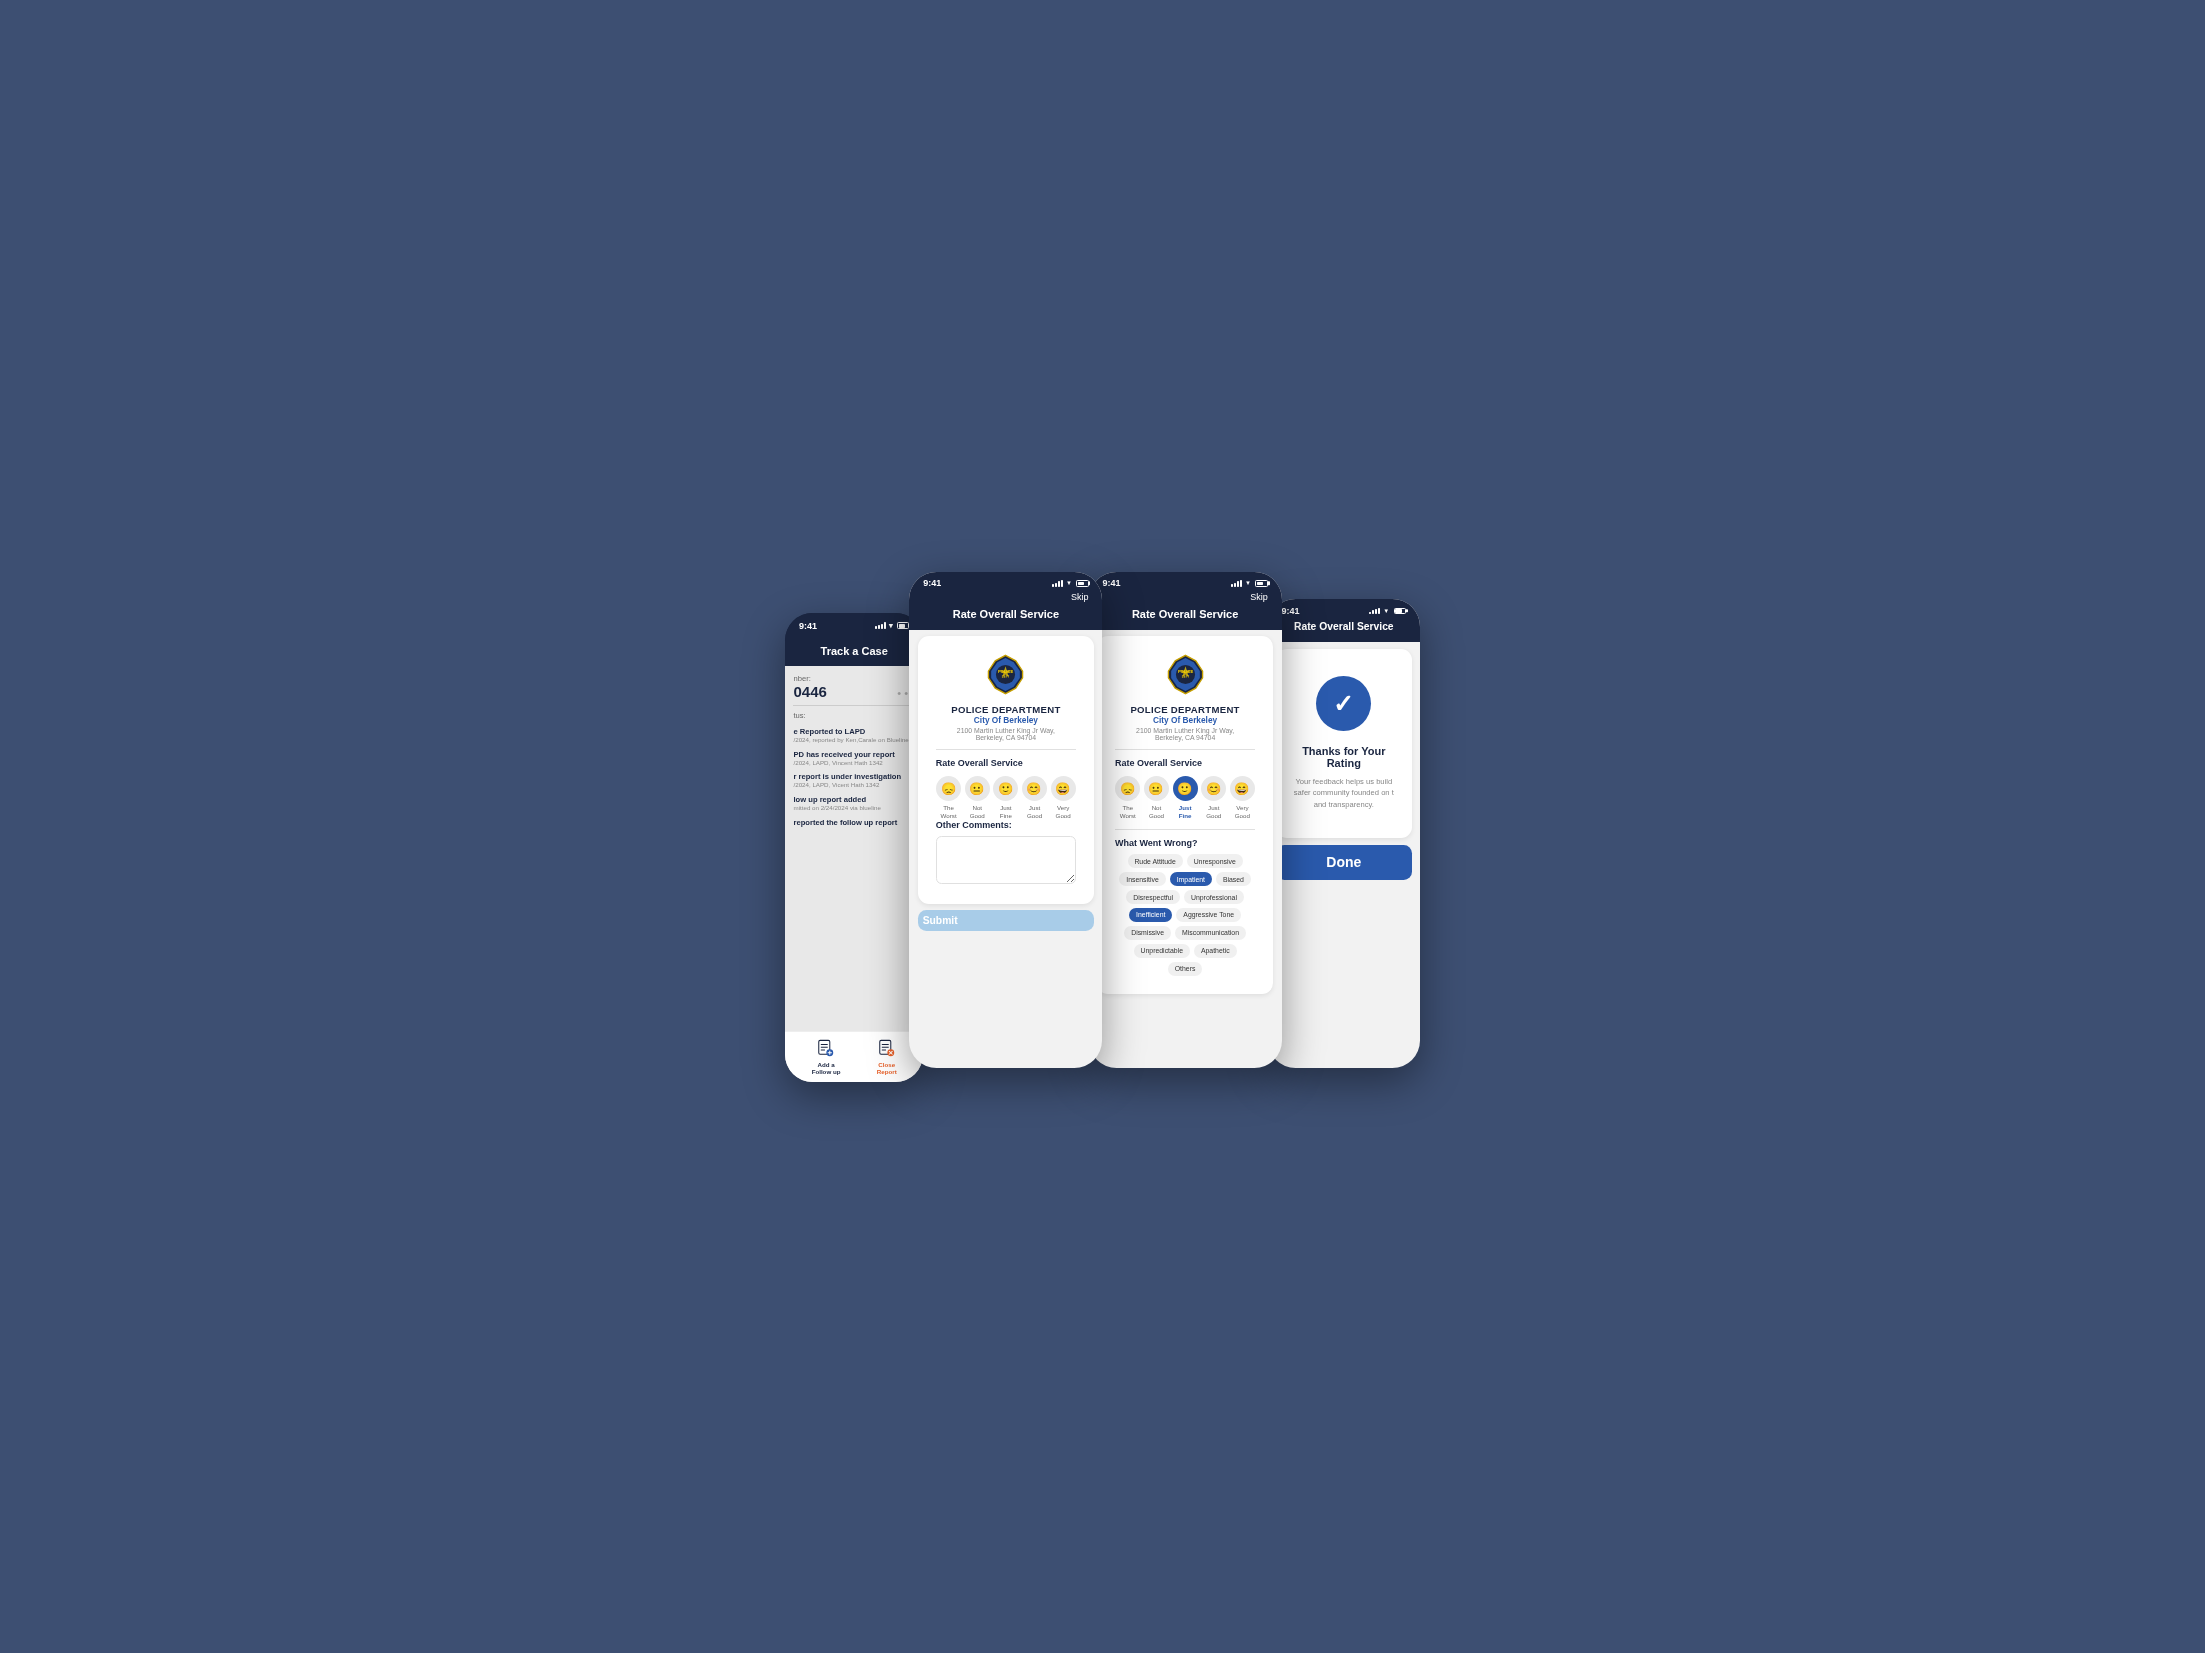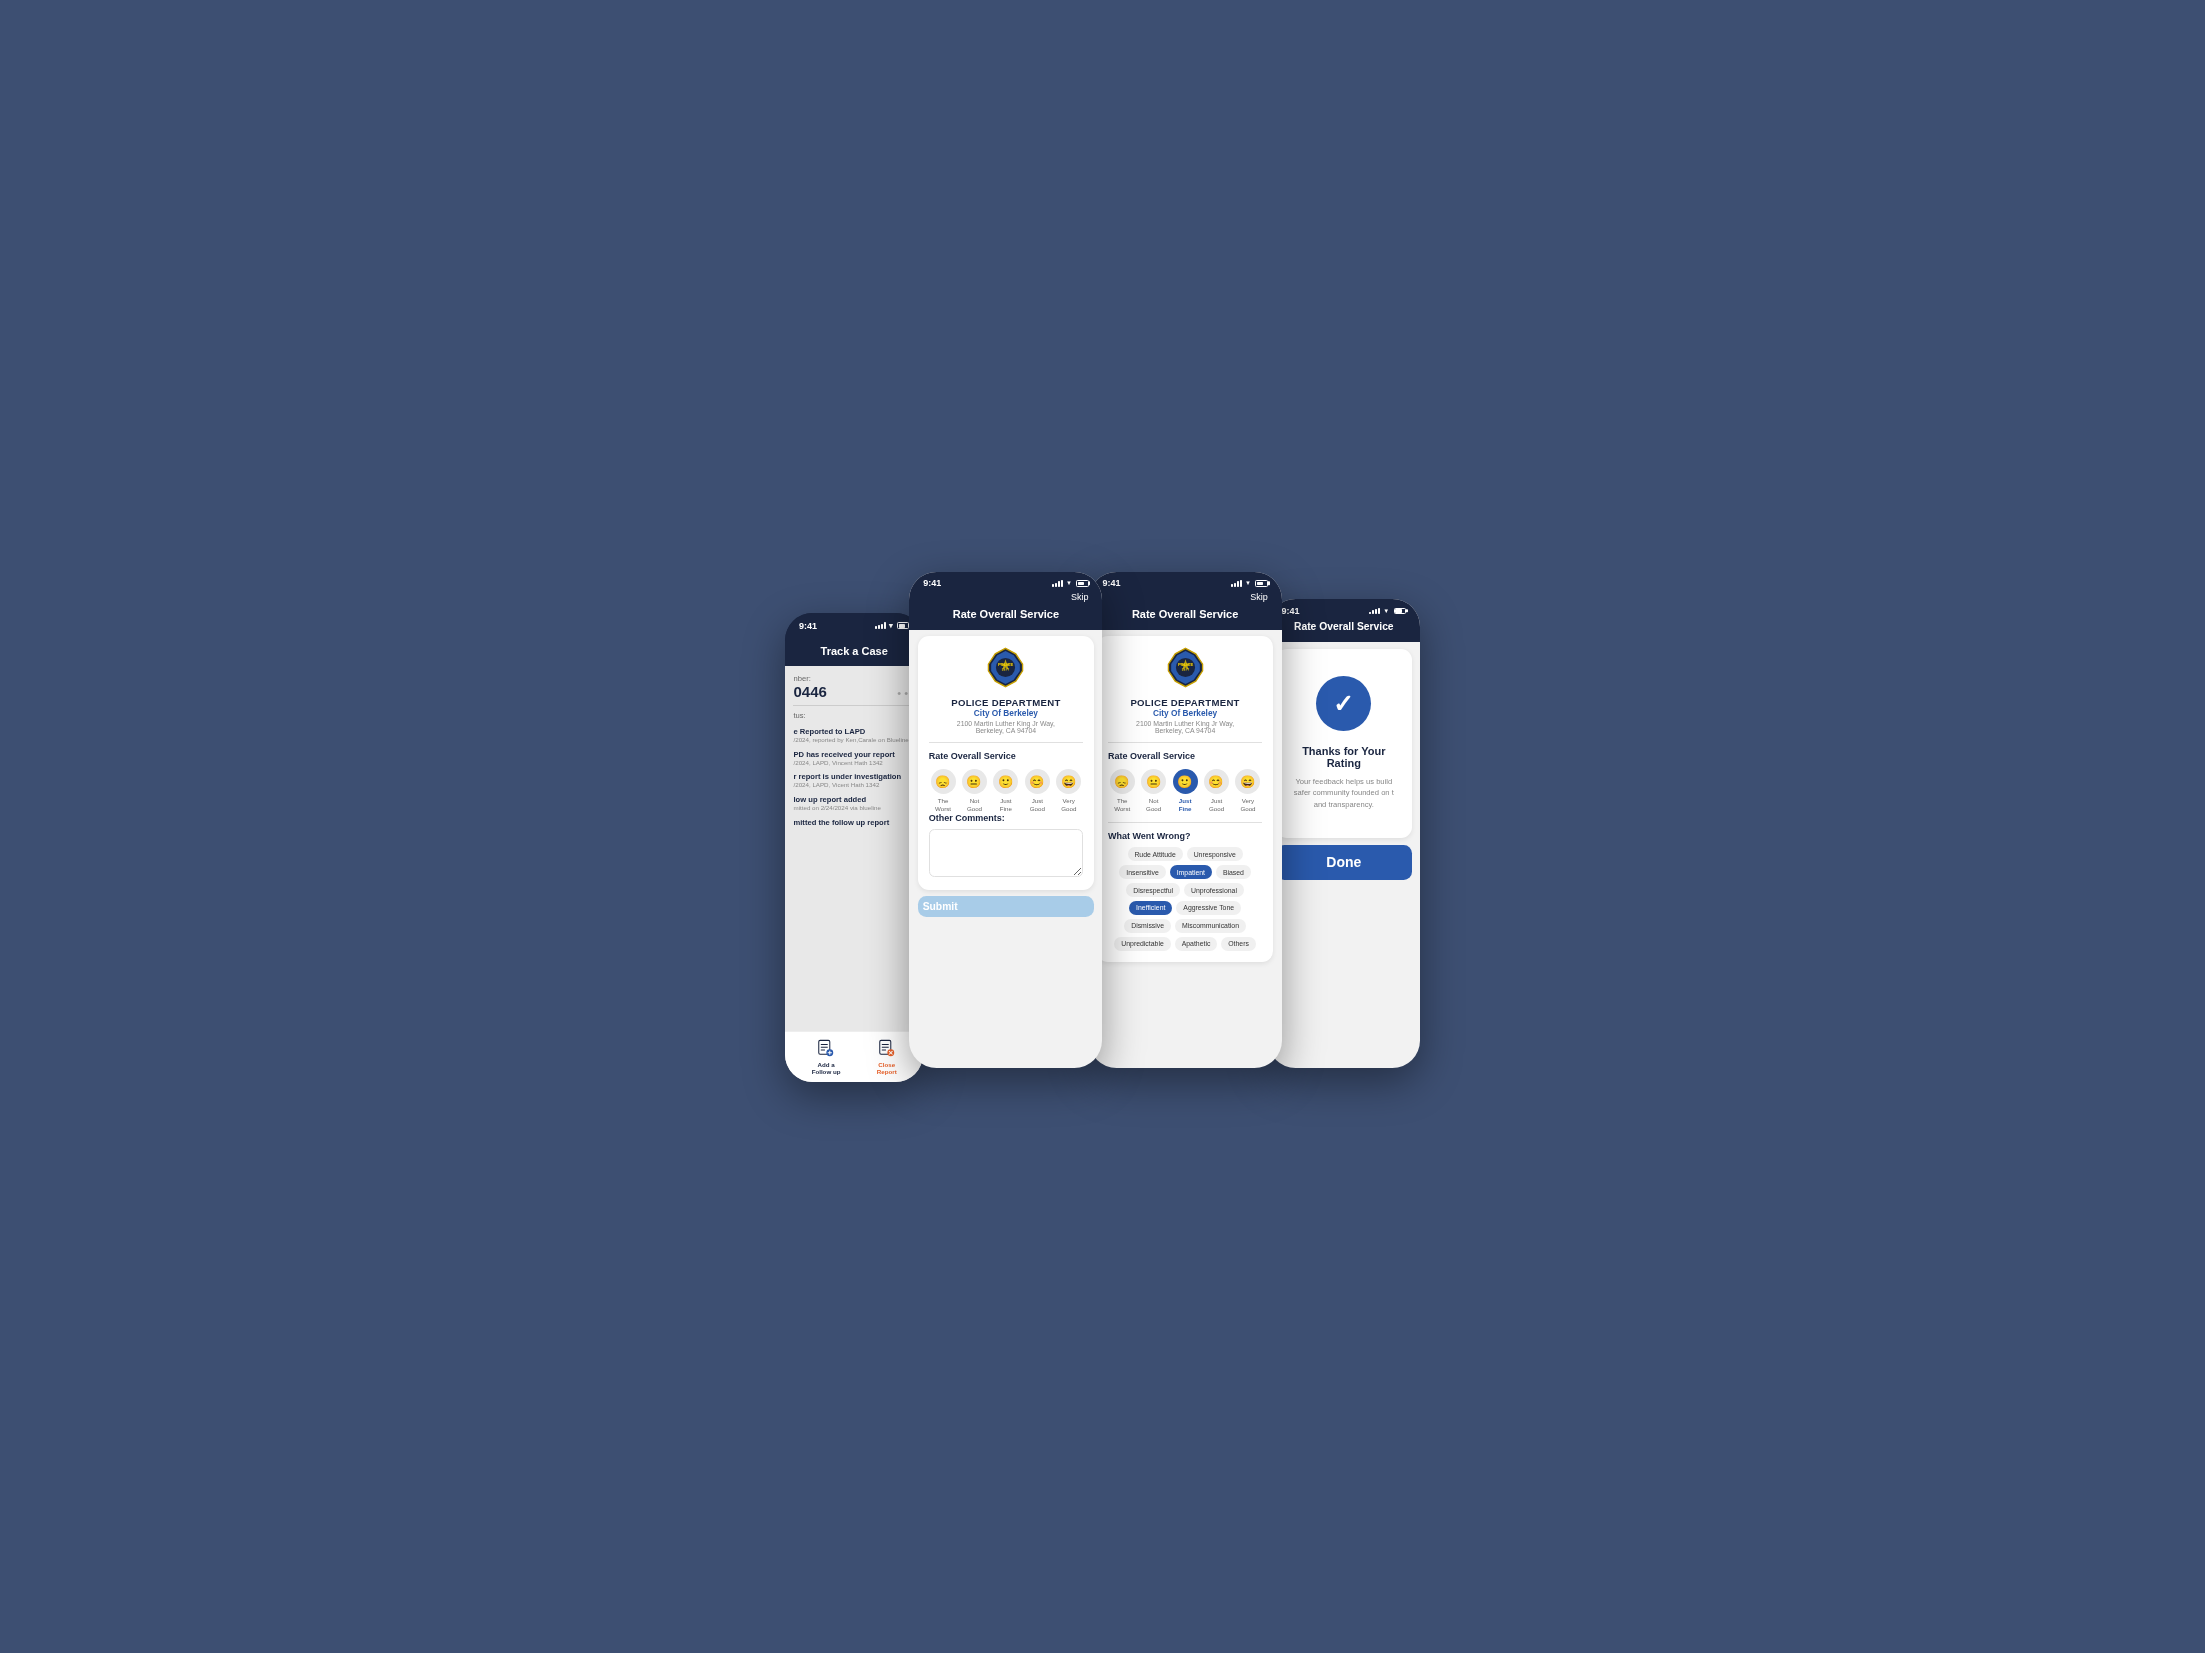--- a/index.html
+++ b/index.html
@@ -211,21 +211,21 @@
       font-weight: 600;
       color: #1a2540;
       text-align: center;
     }
     .p1-footer-btn-label.orange { color: #e8612a; }
 
     .phone-card {
       background: white;
       margin: 6.9px 8.3px;
       border-radius: 11px;
-      padding: 11px;
+      padding: 18px;
       box-shadow: 0 1.4px 5.5px rgba(0,0,0,0.08);
     }
 
     .dept-logo {
       text-align: center;
       margin-bottom: 6.9px;
     }
 
     .dept-name {
       text-align: center;
@@ -432,21 +432,21 @@
         </div>
         <div class="p1-timeline-item">
           <div class="p1-timeline-title">r report is under investigation</div>
           <div class="p1-timeline-sub">/2024, LAPD, Vicent Hath 1342</div>
         </div>
         <div class="p1-timeline-item">
           <div class="p1-timeline-title">low up report added</div>
           <div class="p1-timeline-sub">mitted on 2/24/2024 via blueline</div>
         </div>
         <div class="p1-timeline-item">
-          <div class="p1-timeline-title">mitted the follow up report</div>
+          <div class="p1-timeline-title">reported the follow up report</div>
         </div>
       </div>
 
       <div class="p1-footer">
         <div class="p1-footer-btn">
 
           <svg width="19.3" height="19.3" viewBox="0 0 28 28">
             <rect x="4" y="2" width="16" height="20" rx="2" fill="none" stroke="#1a2540" stroke-width="1.5"></rect>
             <line x1="7" y1="8" x2="17" y2="8" stroke="#1a2540" stroke-width="1.5"></line>
             <line x1="7" y1="12" x2="17" y2="12" stroke="#1a2540" stroke-width="1.5"></line>

